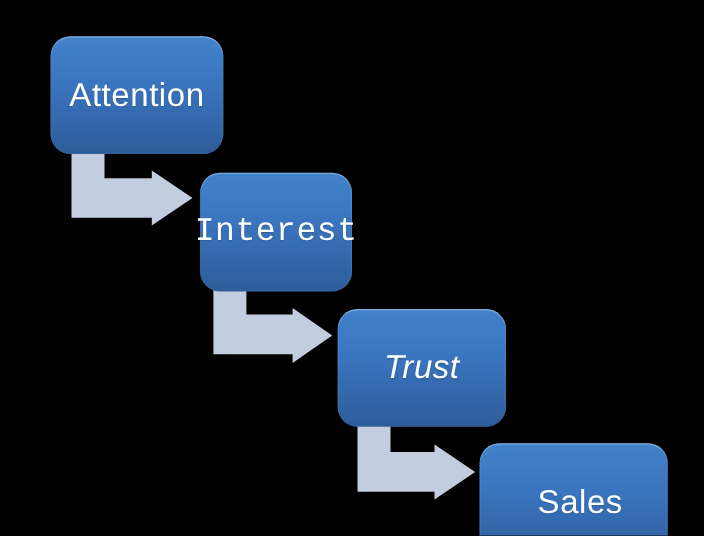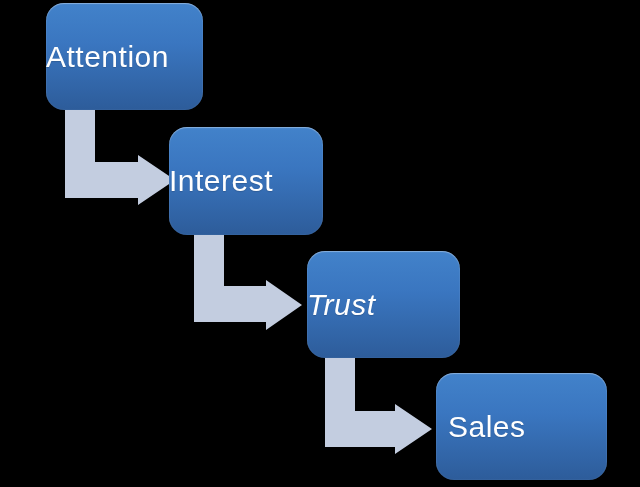--- a/index.html
+++ b/index.html
@@ -29,31 +29,33 @@
     z-index: 2;
     border-radius: 18px;
     background: linear-gradient(180deg,
                 var(--node-top, #4282ca) 0%,
                 #3a76c0 38%,
                 var(--node-bottom, #2d5c9a) 100%);
     box-shadow: inset 0 1px 1px rgba(255,255,255,0.35),
                 inset 0 0 2px rgba(255,255,255,0.12);
     display: flex;
     align-items: center;
+    justify-content: center;
+    margin-top: 30px;
   }
   .node-label {
     color: var(--node-text, #ffffff);
     font-size: 30px;
     font-weight: 400;
     letter-spacing: 0.5px;
     white-space: nowrap;
     text-shadow: 0 1px 1px rgba(0,0,0,0.15);
   }
   .n1 { left: 46px;  top: 3px;   width: 157px; height: 107px; }
-  .n2 { left: 169px; top: 127px; width: 154px; height: 108px; }
+  .n2 { left: 182px; top: 127px; width: 138px; height: 108px; font-family: Liberation Mono, monospace; }
   .n3 { left: 307px; top: 251px; width: 153px; height: 107px; font-style: italic; }
   .n4 { left: 436px; top: 373px; width: 159px; height: 107px; padding-left: 12px; }
 </style>
 </head>
 <body>
 
 <div class="canvas">
 
   <svg class="arrow-layer" width="640" height="487" viewBox="0 0 640 487">
     <path class="arrow" d="M65,108 L95,108 L95,162 L138,162 L138,155 L175,180 L138,205 L138,198 L65,198 Z"></path>

